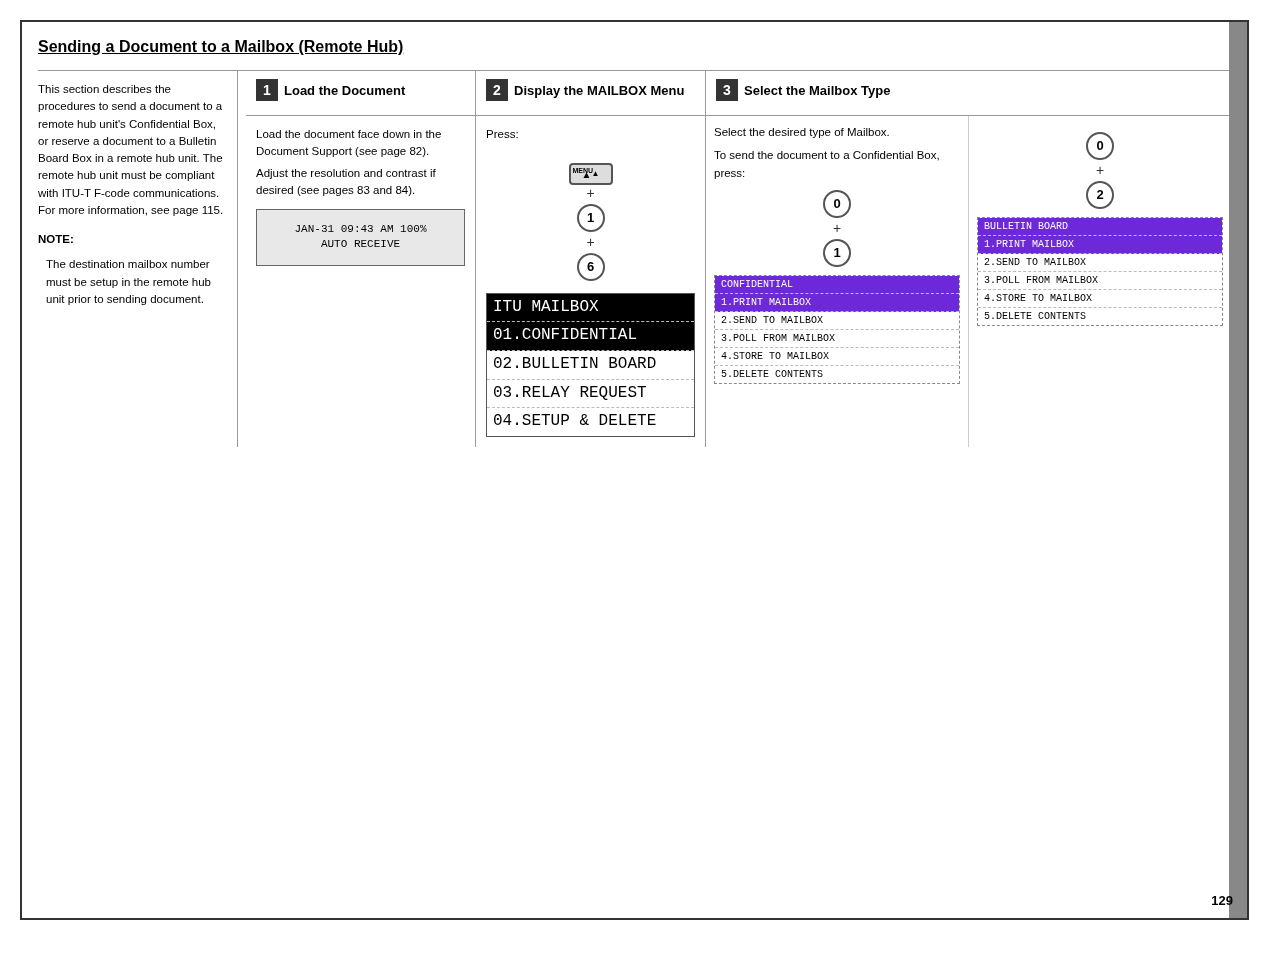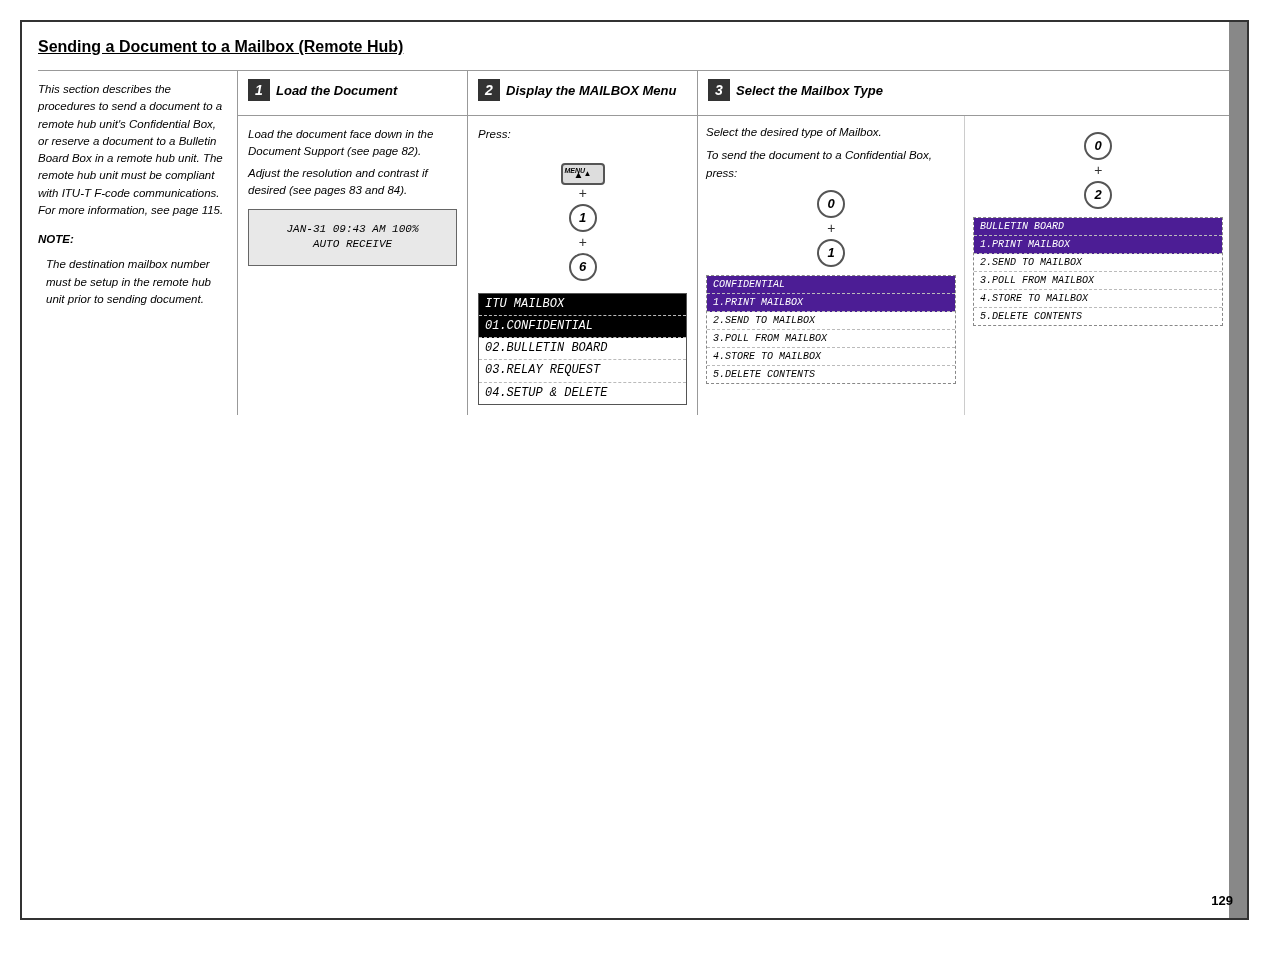--- a/index.html
+++ b/index.html
@@ -18,23 +18,22 @@
       min-height: 900px;
     }
     .page-title {
       font-size: 16px;
       font-weight: bold;
       margin-bottom: 14px;
       text-decoration: underline;
     }
     .main-content {
       display: flex;
-      gap: 0;
+      gap: 8px;
       border-top: 1px solid #999;
-      font-style: italic;
     }
     
     .sidebar {
       width: 200px;
       min-width: 200px;
       padding: 10px 10px 10px 0;
       border-right: 1px solid #999;
       font-size: 11.5px;
       line-height: 1.5;
     }
@@ -160,21 +159,21 @@
     }
     .press-label {
       font-size: 11.5px;
       margin-bottom: 20px;
     }
 
     
     .menu-display {
       border: 1px solid #555;
       font-family: 'Courier New', monospace;
-      font-size: 12px;
+      font-size: 16px;
       margin-top: 10px;
       line-height: 1.6;
     }
     .menu-item {
       padding: 1px 6px;
       border-bottom: 1px dashed #bbb;
       display: flex;
       align-items: center;
     }
     .menu-item:last-child { border-bottom: none; }
@@ -190,21 +189,21 @@
       font-size: 10px;
       margin-top: 4px;
       line-height: 1.7;
     }
     .dashed-item {
       padding: 0 6px;
       border-bottom: 1px dashed #bbb;
     }
     .dashed-item:last-child { border-bottom: none; }
     .dashed-item.selected-item {
-      background: #4c1d95;
+      background: #6d28d9;
       color: #fff;
     }
 
     
     .page-number {
       position: absolute;
       bottom: 10px;
       right: 14px;
       font-size: 13px;
       font-weight: bold;

